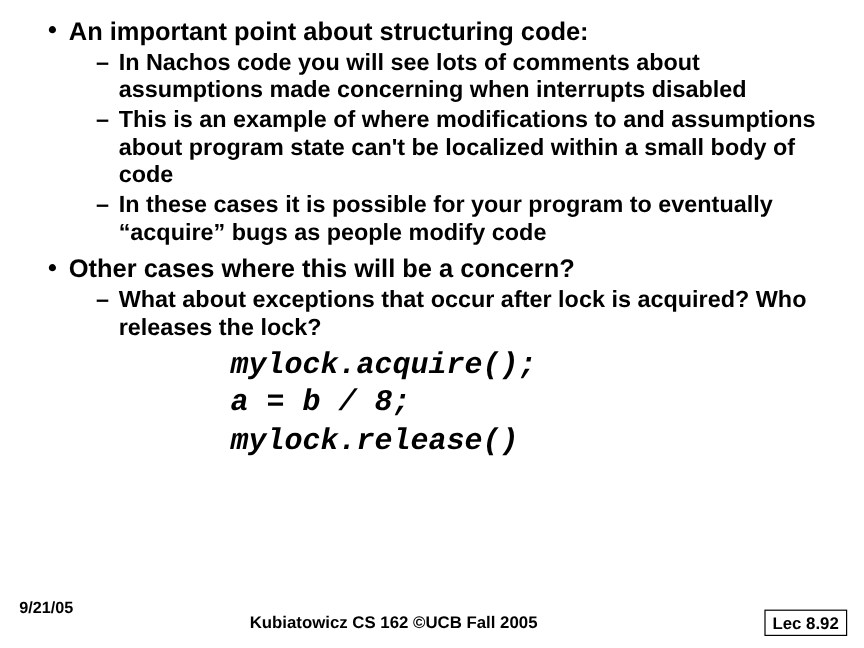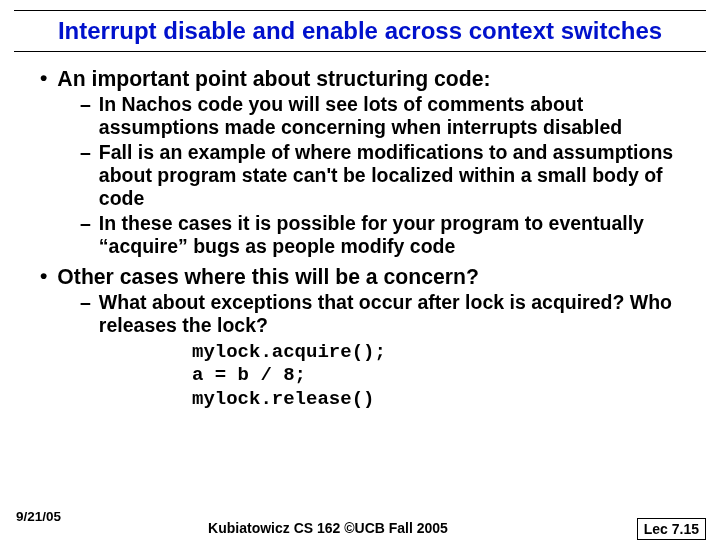--- a/index.html
+++ b/index.html
@@ -52,23 +52,24 @@
     margin: 0 0 2px 58px;
     font-size: 19.5px;
     font-weight: bold;
   }
   .bullet2 .dash {
     margin-right: 8px;
   }
   .codeblock {
     margin: 4px 0 0 170px;
     font-family: "Courier New", monospace;
-    font-size: 19px;
+    font-size: 25px;
     font-weight: bold;
     line-height: 1.25;
+    font-style: italic;
   }
   .footer {
     position: absolute;
     bottom: 14px;
     left: 0;
     width: 720px;
     font-size: 13.5px;
     font-weight: bold;
   }
   .footer .date {
@@ -90,36 +91,33 @@
     bottom: -4px;
     border: 1px solid #000;
     padding: 2px 6px;
     font-size: 14px;
   }
 </style>
 </head>
 <body>
 
 <div class="slide">
-  <div class="title-wrap">
-    <div class="title">Interrupt disable and enable across context switches</div>
-  </div>
 
   <div class="body">
     <div class="bullet1">
       <span class="dot">•</span>
       <span>An important point about structuring code:</span>
     </div>
     <div class="bullet2">
       <span class="dash">–</span>
       <span>In Nachos code you will see lots of comments about assumptions made concerning when interrupts disabled</span>
     </div>
     <div class="bullet2">
       <span class="dash">–</span>
-      <span>Fall is an example of where modifications to and assumptions about program state can't be localized within a small body of code</span>
+      <span>This is an example of where modifications to and assumptions about program state can't be localized within a small body of code</span>
     </div>
     <div class="bullet2">
       <span class="dash">–</span>
       <span>In these cases it is possible for your program to eventually “acquire” bugs as people modify code</span>
     </div>
     <div class="bullet1">
       <span class="dot">•</span>
       <span>Other cases where this will be a concern?</span>
     </div>
     <div class="bullet2">
@@ -130,15 +128,15 @@
     <div class="codeblock">
       <div>mylock.acquire();</div>
       <div>a = b / 8;</div>
       <div>mylock.release()</div>
     </div>
   </div>
 
   <div class="footer">
     <div class="date">9/21/05</div>
     <div class="center">Kubiatowicz CS 162 ©UCB Fall 2005</div>
-    <div class="lec">Lec 7.15</div>
+    <div class="lec">Lec 8.92</div>
   </div>
 </div>
 
 </body></html>

